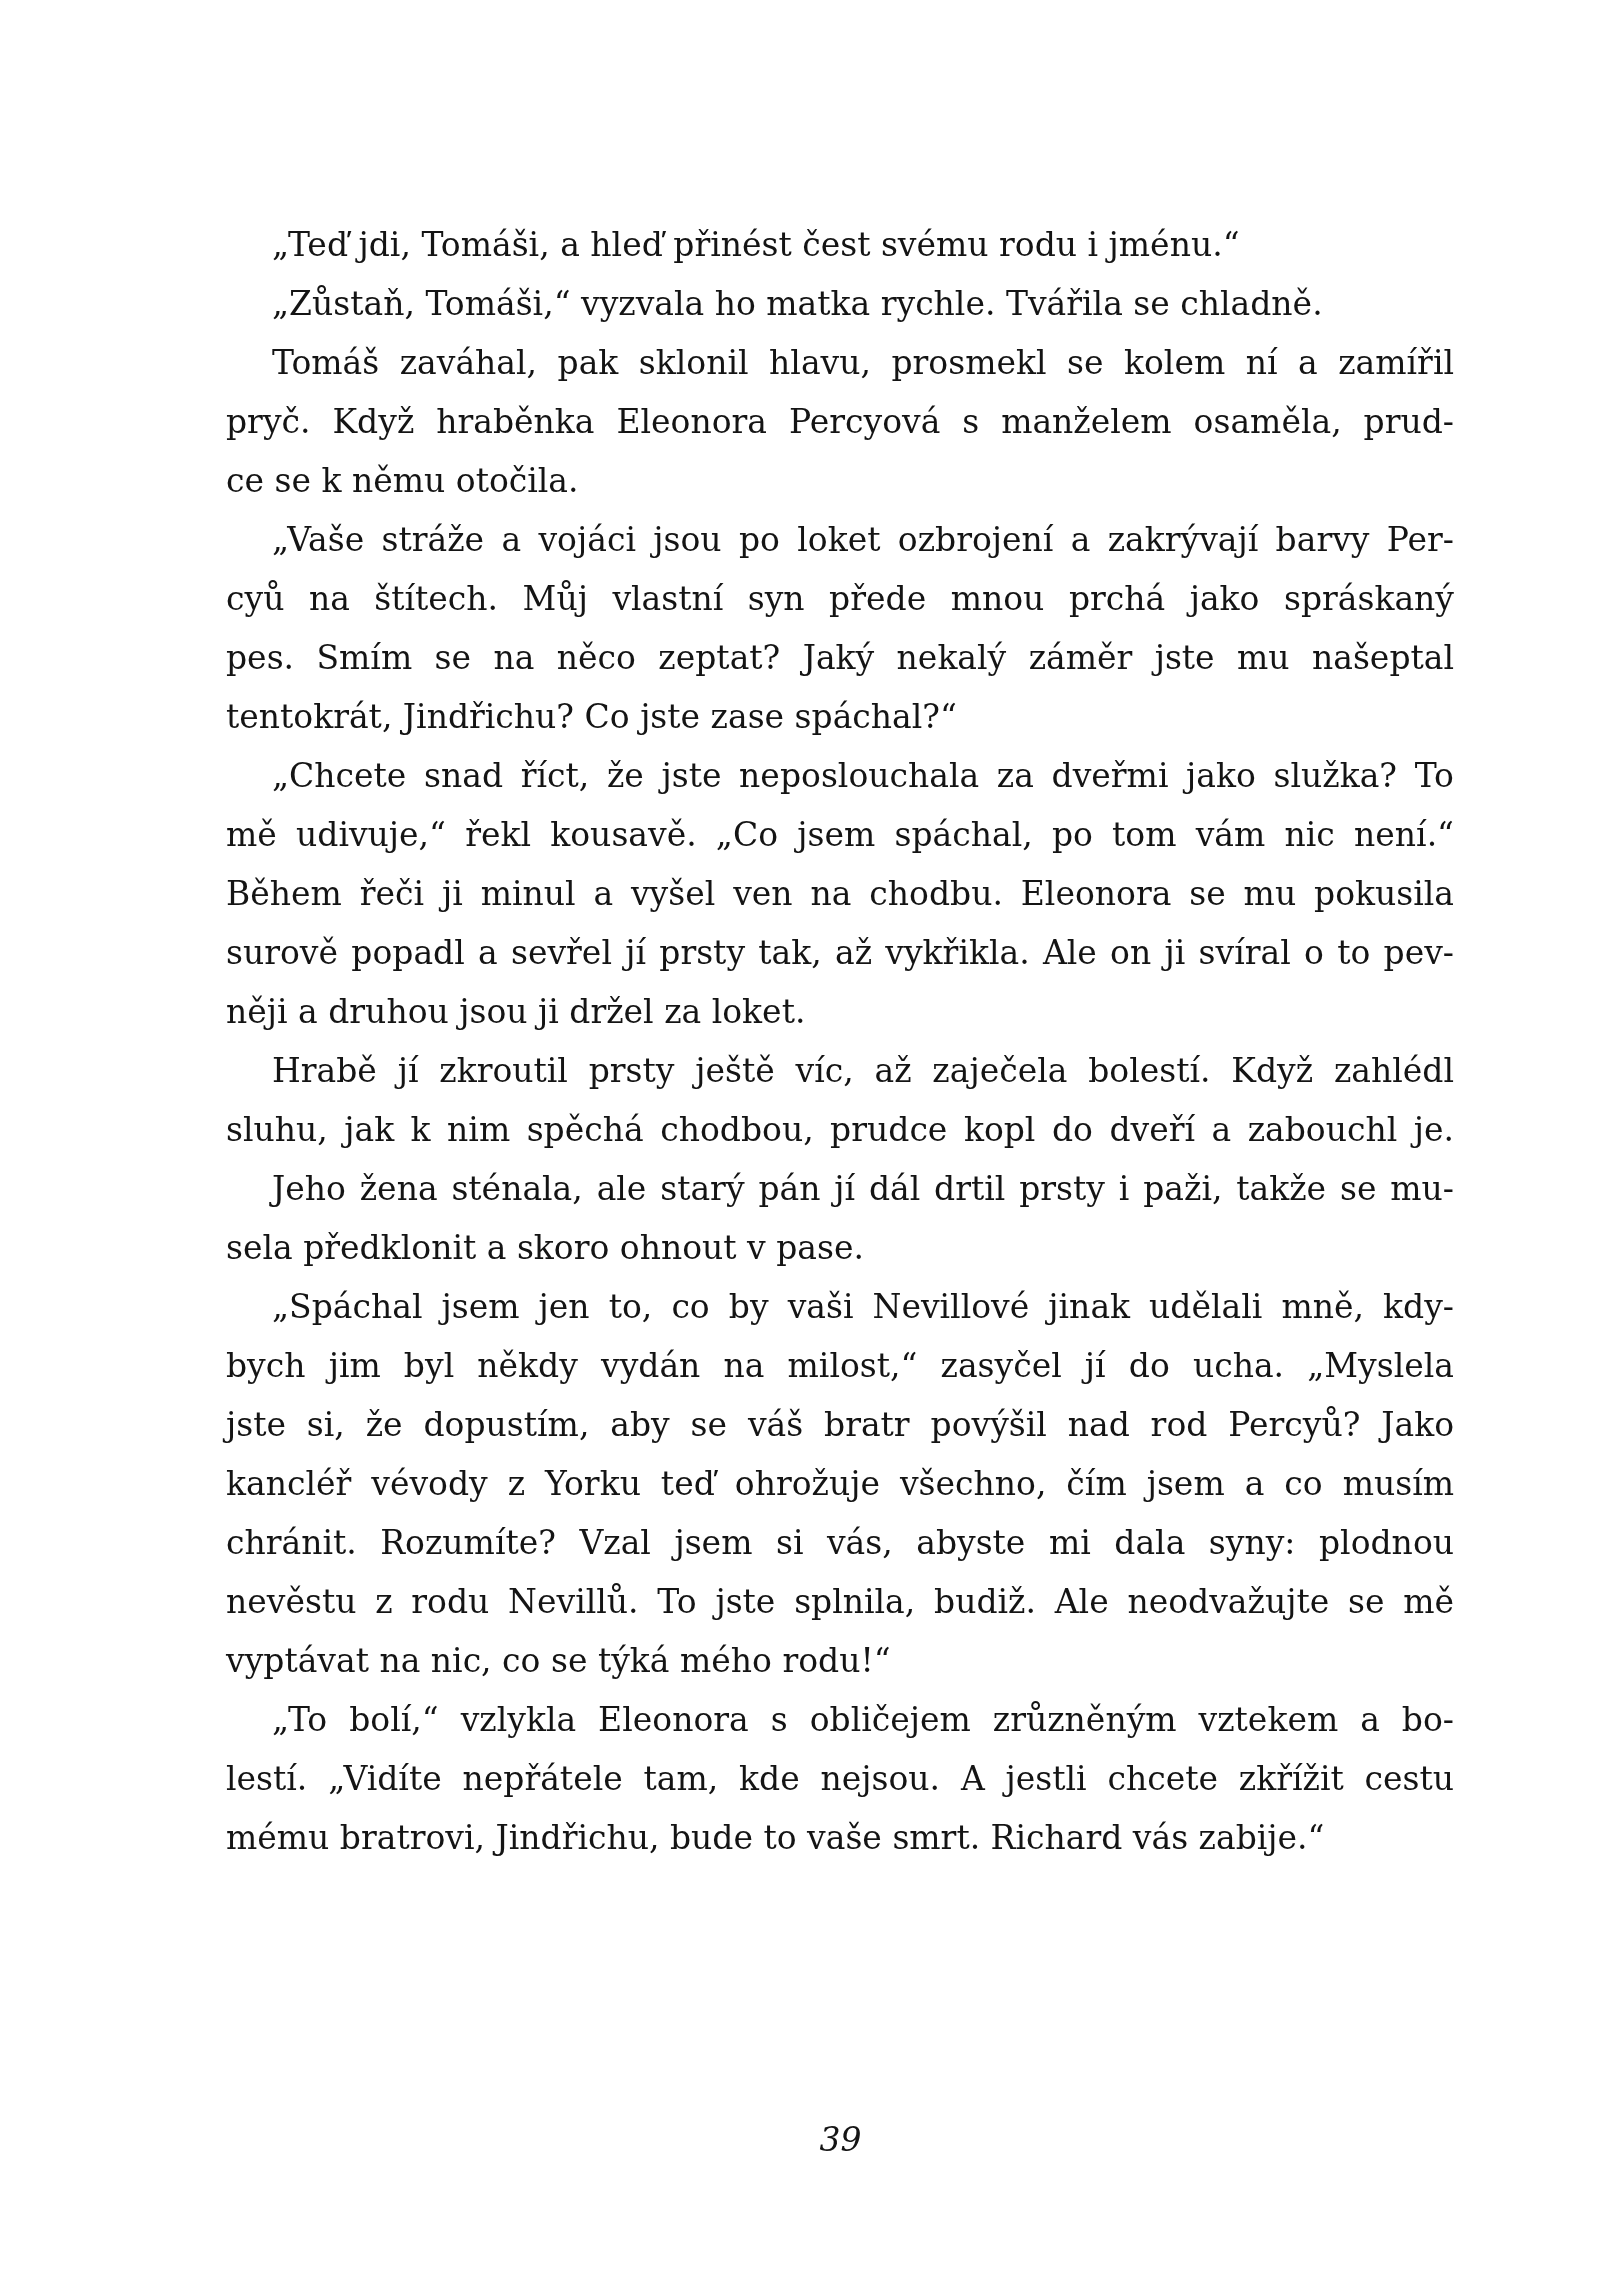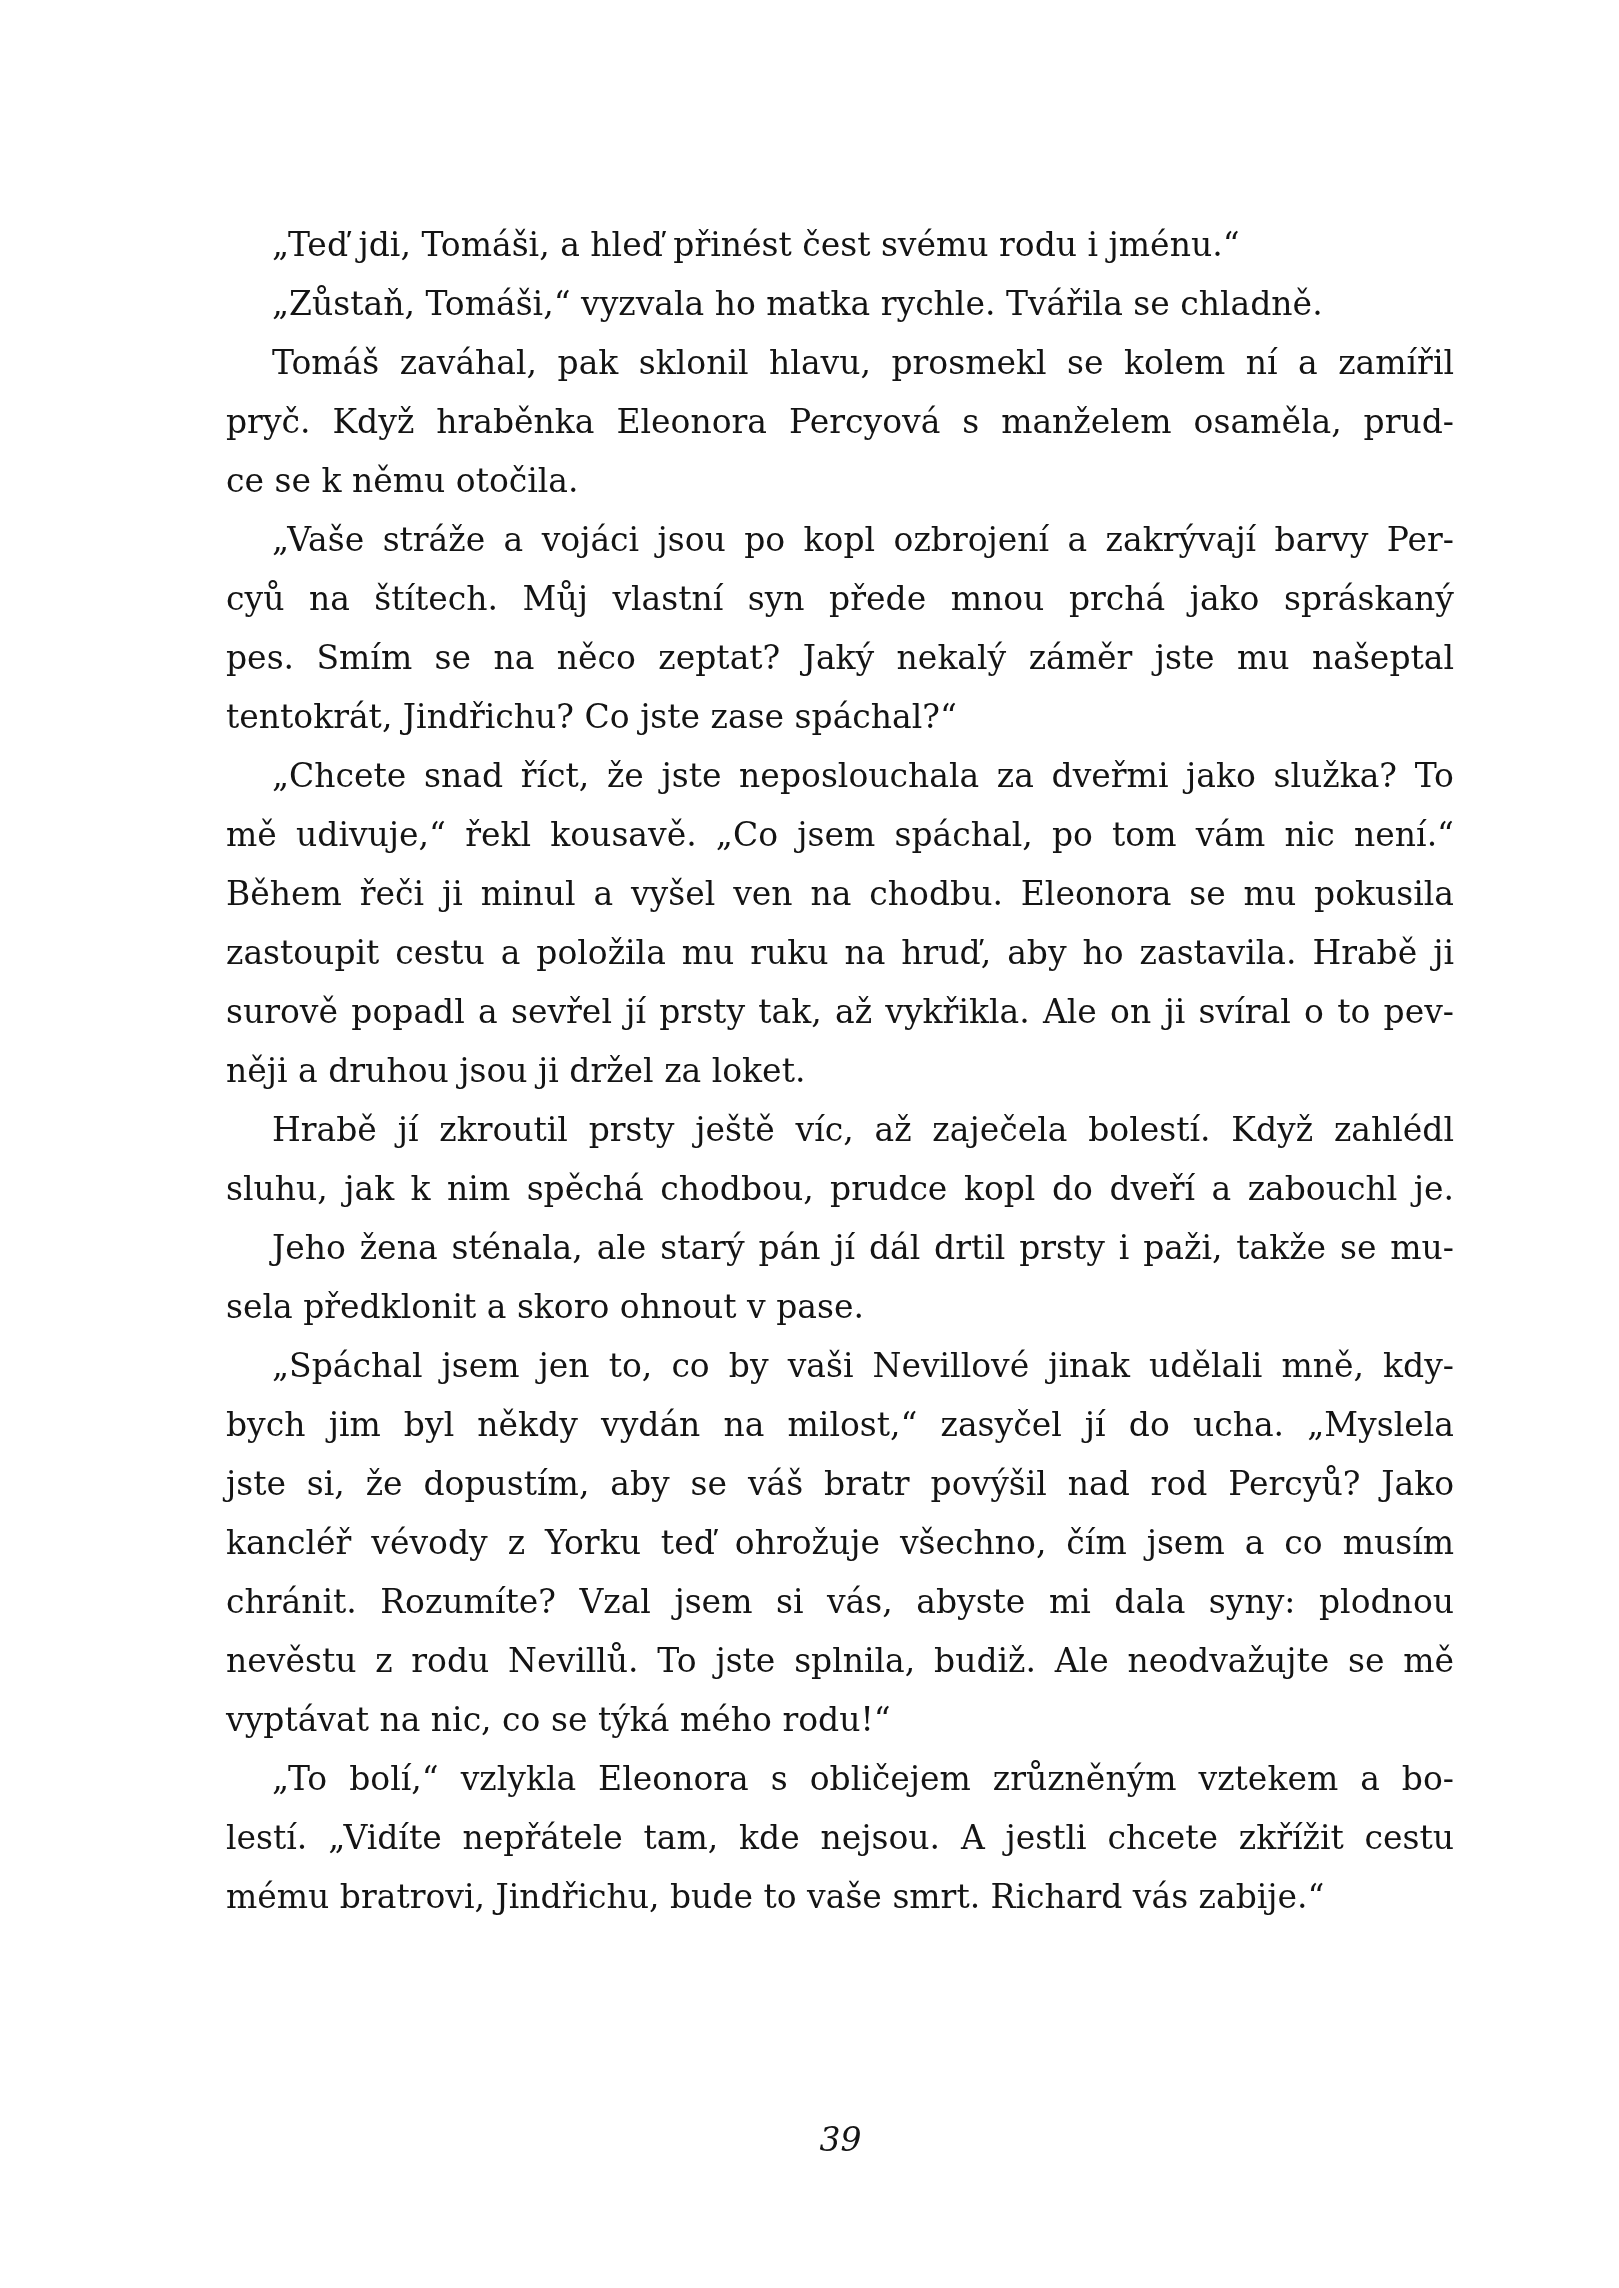--- a/index.html
+++ b/index.html
@@ -25,28 +25,27 @@
 </head>
 <body>
 
 <div class="page">
   <div class="text-block" id="text-block">
       <span class="line indent last">„Teď jdi, Tomáši, a hleď přinést čest svému rodu i jménu.“</span>
       <span class="line indent last">„Zůstaň, Tomáši,“ vyzvala ho matka rychle. Tvářila se chladně.</span>
       <span class="line indent">Tomáš zaváhal, pak sklonil hlavu, prosmekl se kolem ní a zamířil</span>
       <span class="line">pryč. Když hraběnka Eleonora Percyová s manželem osaměla, prud-</span>
       <span class="line last">ce se k němu otočila.</span>
-      <span class="line indent">„Vaše stráže a vojáci jsou po kopl ozbrojení a zakrývají barvy Per-</span>
+      <span class="line indent">„Vaše stráže a vojáci jsou po loket ozbrojení a zakrývají barvy Per-</span>
       <span class="line">cyů na štítech. Můj vlastní syn přede mnou prchá jako spráskaný</span>
       <span class="line">pes. Smím se na něco zeptat? Jaký nekalý záměr jste mu našeptal</span>
       <span class="line last">tentokrát, Jindřichu? Co jste zase spáchal?“</span>
       <span class="line indent">„Chcete snad říct, že jste neposlouchala za dveřmi jako služka? To</span>
       <span class="line">mě udivuje,“ řekl kousavě. „Co jsem spáchal, po tom vám nic není.“</span>
       <span class="line">Během řeči ji minul a vyšel ven na chodbu. Eleonora se mu pokusila</span>
-      <span class="line">zastoupit cestu a položila mu ruku na hruď, aby ho zastavila. Hrabě ji</span>
       <span class="line">surově popadl a sevřel jí prsty tak, až vykřikla. Ale on ji svíral o to pev-</span>
       <span class="line last">něji a druhou jsou ji držel za loket.</span>
       <span class="line indent">Hrabě jí zkroutil prsty ještě víc, až zaječela bolestí. Když zahlédl</span>
       <span class="line">sluhu, jak k nim spěchá chodbou, prudce kopl do dveří a zabouchl je.</span>
       <span class="line indent">Jeho žena sténala, ale starý pán jí dál drtil prsty i paži, takže se mu-</span>
       <span class="line last">sela předklonit a skoro ohnout v pase.</span>
       <span class="line indent">„Spáchal jsem jen to, co by vaši Nevillové jinak udělali mně, kdy-</span>
       <span class="line">bych jim byl někdy vydán na milost,“ zasyčel jí do ucha. „Myslela</span>
       <span class="line">jste si, že dopustím, aby se váš bratr povýšil nad rod Percyů? Jako</span>
       <span class="line">kancléř vévody z Yorku teď ohrožuje všechno, čím jsem a co musím</span>

